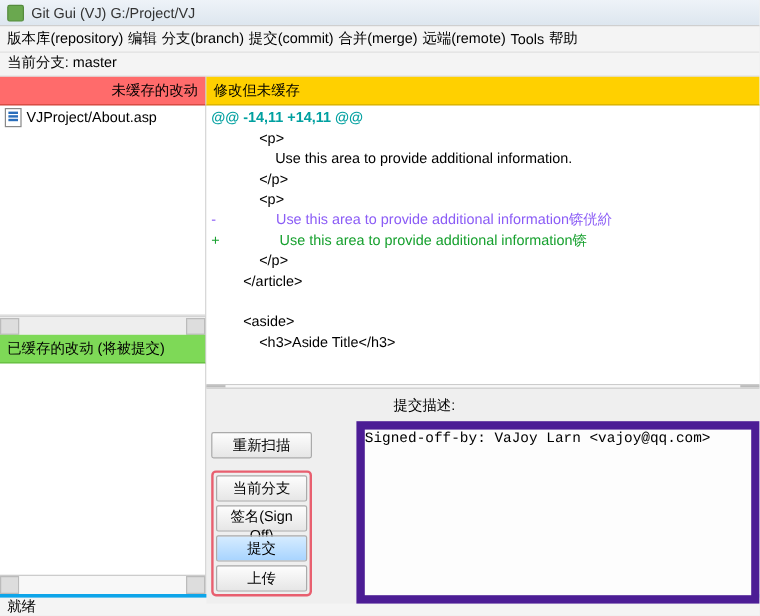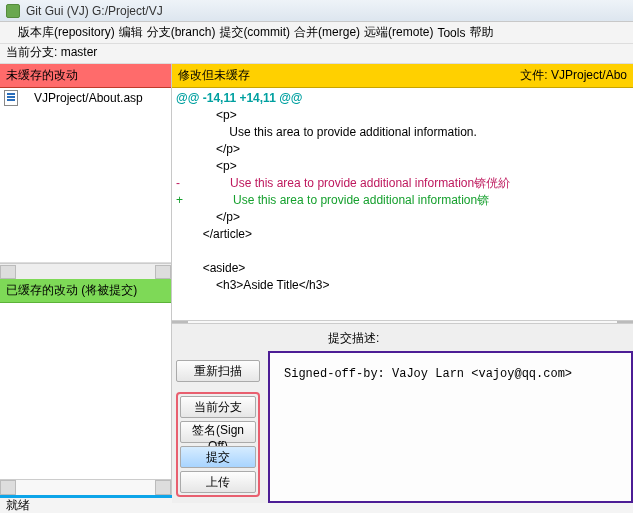--- a/index.html
+++ b/index.html
@@ -1,53 +1,53 @@
 <!DOCTYPE html>
 <html><head>
 <meta charset="utf-8">
 <style>
   * { box-sizing: border-box; margin: 0; padding: 0; font-family: "Microsoft YaHei", "SimSun", sans-serif; font-size: 12px; }
   body { width: 633px; height: 513px; background: #f0f0f0; overflow: hidden; position: relative; }
   .titlebar { height: 22px; background: linear-gradient(#eef3f8,#dde6ef); display: flex; align-items: center; padding: 0 6px; border-bottom: 1px solid #c8c8c8; gap:6px;}
   .titlebar-icon { width:14px; height:14px; background:#6aa84f; border:1px solid #558b3d; border-radius:2px; display:inline-block;}
   .titlebar span { color:#333; }
-  .menubar { height: 22px; display:flex; align-items:center; padding:0 18px; gap:4px; background:#f4f4f4; border-bottom:1px solid #ddd;}
+  .menubar { height: 22px; display:flex; align-items:center; padding:0 6px; gap:4px; background:#f4f4f4; border-bottom:1px solid #ddd;}
   .menubar span { cursor:default; }
   .branchbar { height:20px; padding:0 6px; display:flex; align-items:flex-start; background:#f4f4f4; border-bottom:1px solid #ddd;}
   .main { display:flex; height: calc(513px - 22px - 22px - 20px - 18px); }
   .left { width:172px; display:flex; flex-direction:column; border-right:1px solid #c8c8c8;}
   .panel-header { padding:3px 6px; font-weight:normal; }
-  .unstaged-hdr { background:#ff6b6b; color:#000; border-bottom:1px solid #c0392b;}
+  .unstaged-hdr { background:#ff6b6b; color:#000; border-bottom:1px solid #c0392b;text-align:right;}
   .staged-hdr   { background:#7ed957; color:#000; border-bottom:1px solid #5cb338;}
   .file-list { flex:0 0 auto; background:#fff; border-bottom:1px solid #ddd; min-height: 175px; }
-  .file-item { display:flex; align-items:center; gap:16px; padding:2px 4px; }
+  .file-item { display:flex; align-items:center; gap:4px; padding:2px 4px; }
   .file-icon { width:14px; height:16px; background:#fff; border:1px solid #888; position:relative; }
   .file-icon::after{content:""; position:absolute; top:2px; left:2px; right:2px; height:2px; background:#2a6ebb; box-shadow:0 3px 0 #2a6ebb,0 6px 0 #2a6ebb;}
   .hscroll { height:16px; background:#eee; border-top:1px solid #ccc; display:flex; align-items:center;}
   .hscroll .track{flex:1;background:#f8f8f8;}
   .hscroll .btn{width:16px;height:14px;background:#ddd;border:1px solid #bbb;}
   .staged-list { background:#fff; flex:1; }
   .right { flex:1; display:flex; flex-direction:column; }
   .diff-hdr { background:#ffd000; padding:3px 6px; display:flex; justify-content:space-between; border-bottom:1px solid #c7a400;gap:32px;}
   .diff-area { flex:0 0 232px; background:#fff; overflow:hidden; font-family:"Courier New",monospace; font-size:12px; padding:2px 4px; line-height:16px; white-space:pre; }
   .hunk { color:#00a0a0; font-weight:bold;}
-  .del  { color:#be185d;}
+  .del  { color:#8b5cf6;}
   .add  { color:#16a02e;}
   .ctx  { color:#000;}
   .right-hscroll{height:16px;border-top:1px solid #ccc;background:#eee;display:flex;}
   .right-hscroll .btn{width:16px;background:#ddd;border:1px solid #bbb;}
   .right-hscroll .track{flex:1;background:#f8f8f8;}
   .commit-area { flex:1; display:flex; border-top:1px solid #ccc; background:#efefef;}
   .btn-col { width:92px; padding:6px 4px; display:flex; flex-direction:column; gap:10px;}
   .btn-col button { height:22px; background:linear-gradient(#fdfdfd,#e6e6e6); border:1px solid #aaa; border-radius:2px; font-size:12px;}
   .hl-box { border:2px solid #e85f6f; border-radius:4px; padding:2px; display:flex; flex-direction:column; gap:3px;}
   .hl-box button:nth-child(3){background:linear-gradient(#d6ecff,#a8d4ff);}
   .commit-right{flex:1;display:flex;flex-direction:column;padding:4px 0 0 4px;}
   .commit-label{padding:2px 0 4px 60px;}
-  .commit-msg{flex:1;background:#fdfdfd;border:2px solid #4c1d95;margin-right:0;padding:14px;font-family:"Courier New",monospace;font-size:12px;}
+  .commit-msg{flex:1;background:#fdfdfd;border:7px solid #4c1d95;margin-right:0;padding:0;font-family:"Courier New",monospace;font-size:12px;margin-left:29px;}
   .statusbar{height:18px;background:#f4f4f4;border-top:3px solid #0ea5e9;padding:0 6px;display:flex;align-items:center;}
   .left-bot-scroll{height:16px;background:#eee;border-top:1px solid #ccc;display:flex;}
   .left-bot-scroll .btn{width:16px;background:#ddd;border:1px solid #bbb;}
   .left-bot-scroll .track{flex:1;background:#f8f8f8;}
 </style>
 </head>
 <body>
 
 <div class="titlebar">
   <span class="titlebar-icon"></span>
@@ -88,24 +88,20 @@
     <div class="left-bot-scroll">
       <div class="btn"></div>
       <div class="track"></div>
       <div class="btn"></div>
     </div>
   </div>
 
   <div class="right">
     <div class="diff-hdr">
       <span>修改但未缓存</span>
-      <span>
-        <span>文件:</span>
-        <span>VJProject/Abo</span>
-      </span>
     </div>
     <div class="diff-area" id="diff-area"><span class="hunk">@@ -14,11 +14,11 @@</span>
 <span class="ctx">            &lt;p&gt;</span>
 <span class="ctx">                Use this area to provide additional information.</span>
 <span class="ctx">            &lt;/p&gt;</span>
 <span class="ctx">            &lt;p&gt;</span>
 <span class="del">-               Use this area to provide additional information锛侊紒</span>
 <span class="add">+               Use this area to provide additional information锛</span>
 <span class="ctx">            &lt;/p&gt;</span>
 <span class="ctx">        &lt;/article&gt;</span>

